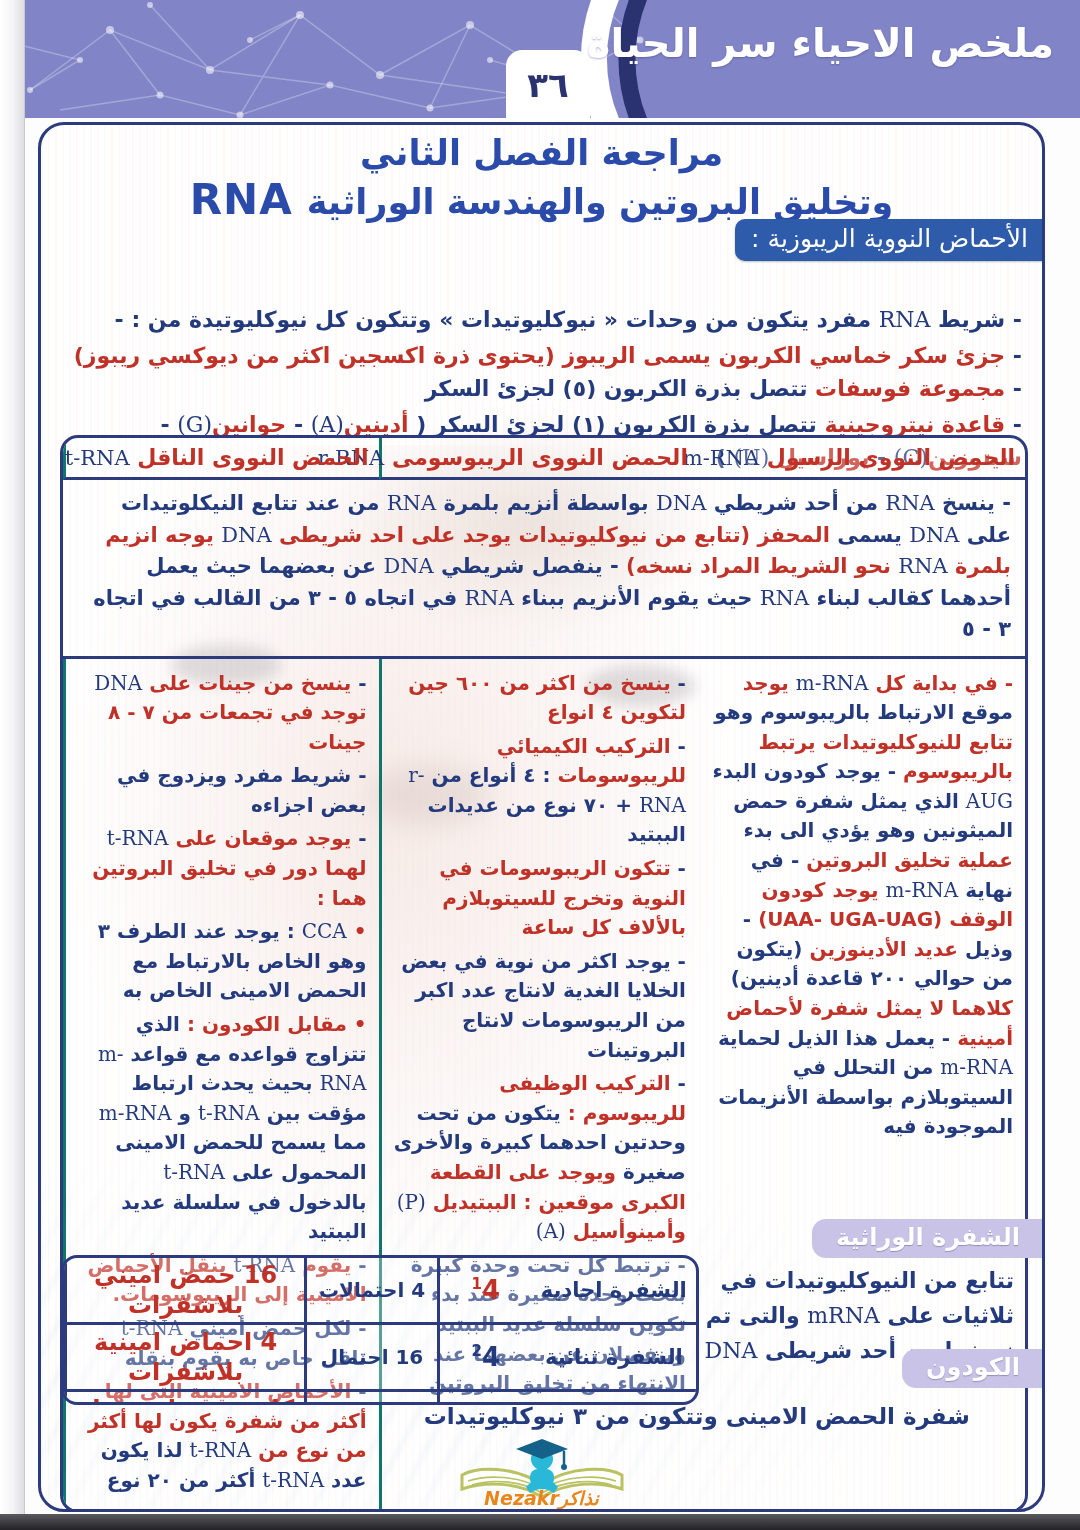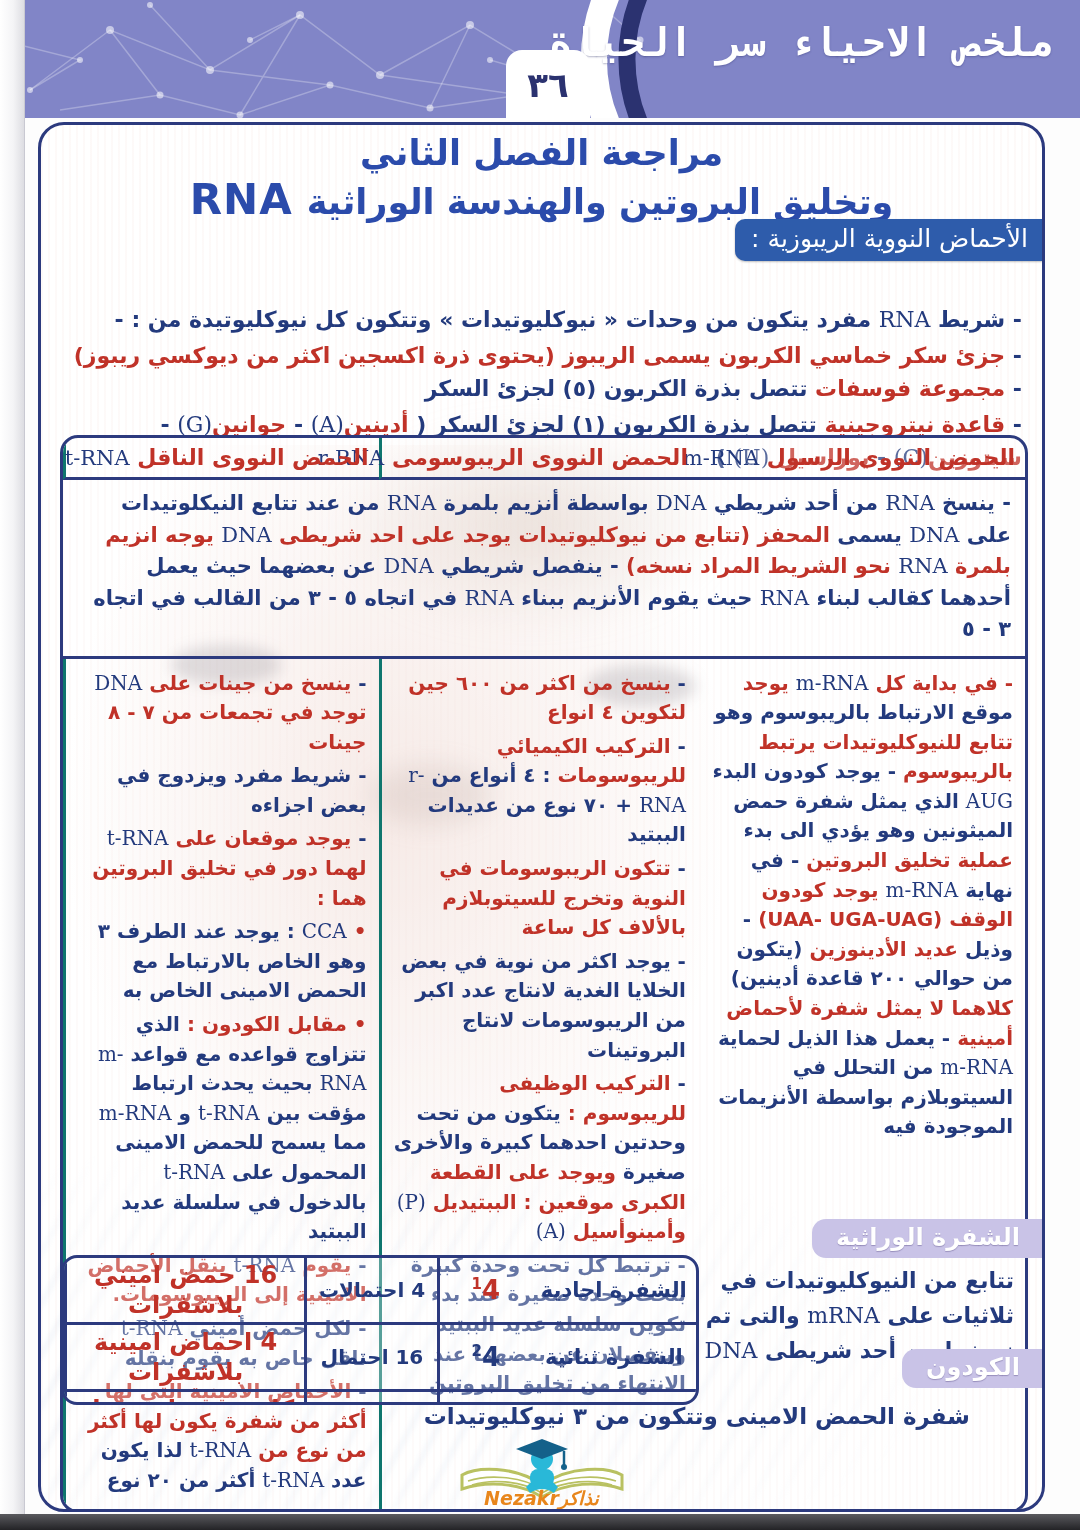--- a/index.html
+++ b/index.html
@@ -10,21 +10,21 @@
   .edge-strip{position:absolute;left:0;top:0;width:24px;height:1530px;z-index:8;
     background:linear-gradient(90deg,#ffffff 0%,#f4f4f6 55%,#dddde2 100%);
     border-right:1px solid #c9c9d2;}
   .bottom-bar{position:absolute;left:0;top:1514px;width:1080px;height:16px;z-index:9;
     background:linear-gradient(180deg,#5a5a5e,#232326);}
 
   
   .banner{position:absolute;left:0;top:0;width:1080px;height:118px;background:#8185c7;overflow:hidden;}
   .banner svg{position:absolute;left:0;top:0;}
   .banner-title{position:absolute;right:26px;top:0;height:86px;display:flex;align-items:center;
-    color:#ffffff;font-size:40px;font-weight:bold;direction:rtl;text-shadow:0 1px 2px rgba(40,44,100,.35);font-family:Liberation Mono, monospace;}
+    color:#ffffff;font-size:40px;font-weight:bold;direction:rtl;text-shadow:0 1px 2px rgba(40,44,100,.35);}
   .page-tab{position:absolute;left:506px;top:50px;width:84px;height:70px;background:#ffffff;
     border-radius:16px 16px 0 0;z-index:3;display:flex;align-items:center;justify-content:center;
     color:#2b3270;font-size:34px;font-weight:bold;}
 
   
   .main-box{position:absolute;left:38px;top:122px;width:1001px;height:1384px;background:#ffffff;
     border:3px solid #2c3a7e;border-radius:26px;overflow:hidden;}
   .ghost{position:absolute;z-index:0;pointer-events:none;}
   .g-stripes{inset:0;background:repeating-linear-gradient(90deg,rgba(243,216,210,.14) 0 2px,transparent 2px 7px);}
   .g-face{left:30px;top:320px;width:650px;height:820px;

